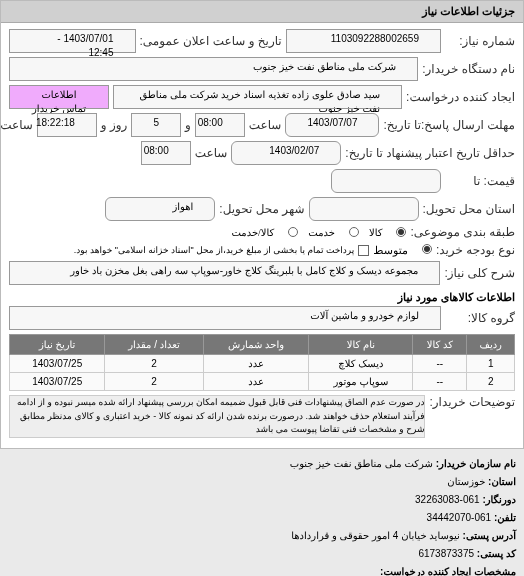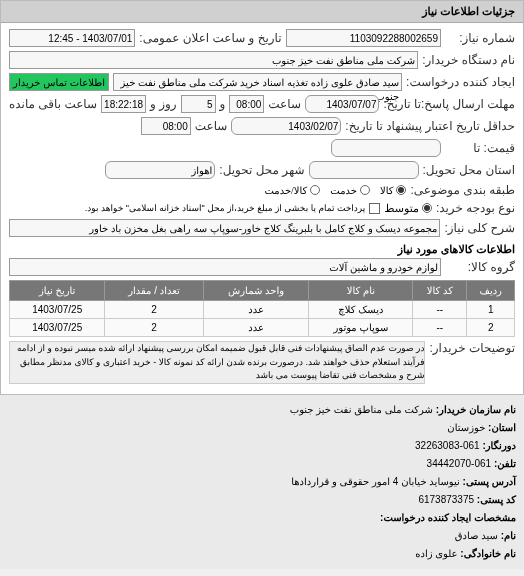--- a/index.html
+++ b/index.html
@@ -35,39 +35,39 @@
 .label {
   font-size: 12px;
   color: #333;
   white-space: nowrap;
   min-width: 70px;
   text-align: right;
 }
 .field {
   border: 1px solid #999;
   background: #f7f7f7;
-  padding: 2px 2px;
-  font-size: 10px;
-  height: 18px;
+  padding: 2px 21px;
+  font-size: 10px;
+  height: 24px;
   line-height: 14px;
   text-align: right;
 }
 .field-wide { flex: 1; }
 .field-med { width: 110px; border-radius: 6px; }
 .field-sm { width: 60px; }
 .field-xs { width: 50px; }
 .radio-group {
   display: flex;
   gap: 10px;
   font-size: 10px;
 }
 .radio-item {
   display: flex;
-  align-items: center;
-  gap: 3px;
+  align-items: flex-start;
+  gap: 14px;
   font-family: Liberation Serif, serif;
 }
 .radio-dot {
   width: 10px;
   height: 10px;
   border: 1px solid #666;
   border-radius: 50%;
   display: inline-block;
 }
 .radio-dot.checked::after {
@@ -139,21 +139,21 @@
     </div>
 
     <div class="row">
       <span class="label">نام دستگاه خریدار:</span>
       <span class="field field-wide">شرکت ملی مناطق نفت خیز جنوب</span>
     </div>
 
     <div class="row">
       <span class="label">ایجاد کننده درخواست:</span>
       <span class="field field-wide">سید صادق علوی زاده  تغذیه اسناد خرید  شرکت ملی مناطق نفت خیز جنوب</span>
-      <span class="field" style="background:#22c55e;cursor:pointer;width:100px;text-align:center">اطلاعات تماس خریدار</span>
+      <span class="field" style="background:#f0abfc;cursor:pointer;width:100px;text-align:center">اطلاعات تماس خریدار</span>
     </div>
 
     <div class="row">
       <span class="label" style="min-width:90px">مهلت ارسال پاسخ:</span>
       <span class="label" style="min-width:auto">تا تاریخ:</span>
       <span class="field field-med">1403/07/07</span>
       <span class="label" style="min-width:auto">ساعت</span>
       <span class="field field-xs">08:00</span>
       <span class="label" style="min-width:auto">و</span>
       <span class="field field-xs">5</span>

